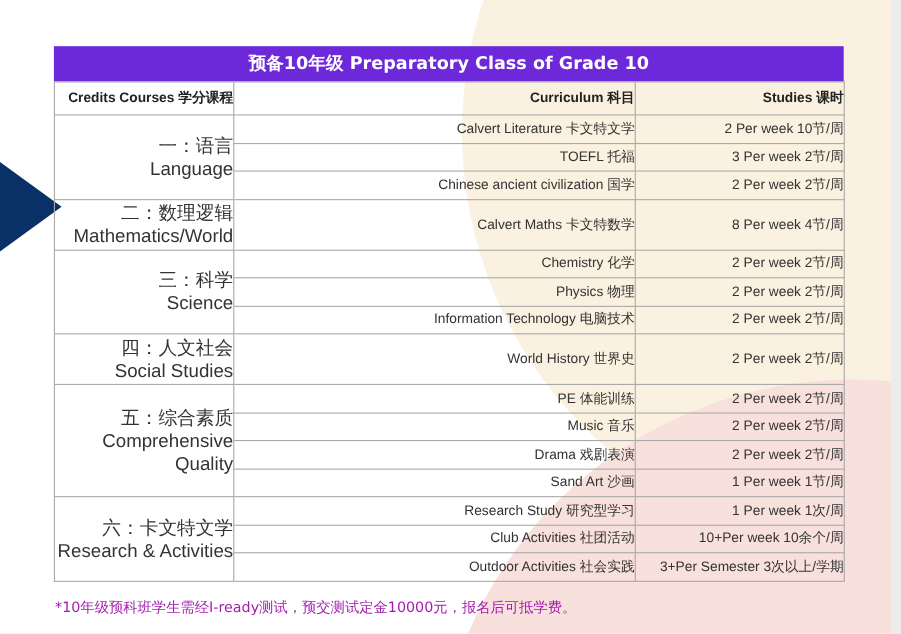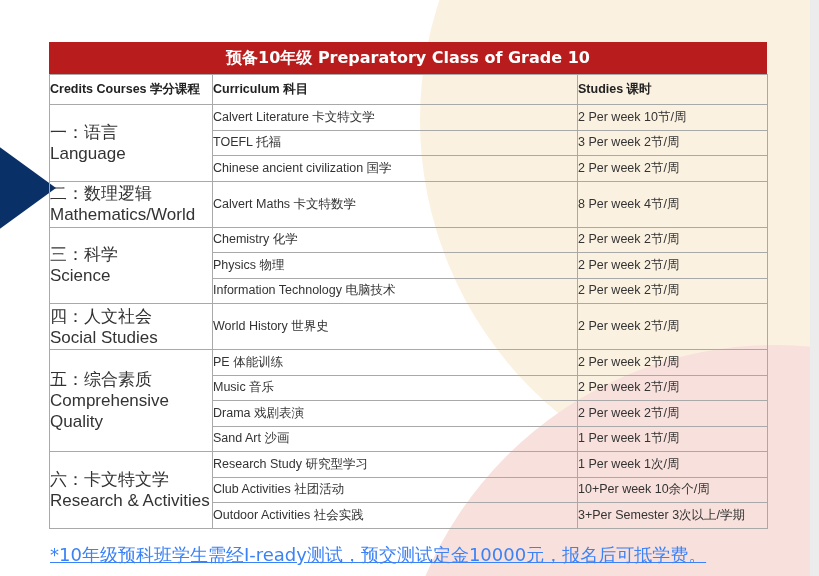--- a/index.html
+++ b/index.html
@@ -27,45 +27,44 @@
       position: absolute; left: -10px; top: 140px;
       width: 0; height: 0;
       border-top: 48px solid transparent;
       border-bottom: 48px solid transparent;
       border-left: 66px solid #0a3068;
     }
     .table-wrap {
       position: absolute; left: 49px; top: 42px; width: 718px;
     }
     .title-bar {
-      height: 32px; background: #b91c1c; color: #fff;
+      height: 32px; background: #6d28d9; color: #fff;
       font-size: 16px; font-weight: bold; text-align: center; line-height: 32px;
       font-family: "DejaVu Sans", sans-serif;
     }
     table {
       border-collapse: collapse; width: 718px; table-layout: fixed;
       font-size: 12.5px;
     }
     td, th {
-      border: 1px solid #a9a9a9; text-align: left; vertical-align: middle;
+      border: 1px solid #a9a9a9; text-align: right; vertical-align: middle;
       padding: 0; color: #333; font-weight: normal;
     }
     th { font-weight: bold; color: #222; height: 29px; font-size: 12.5px; }
     col.c1 { width: 163px; }
     col.c2 { width: 365px; }
     col.c3 { width: 190px; }
     td.cur, td.per { height: 24.5px; }
     td.cat { line-height: 21px; font-size: 17px; }
     td.cat .zh, td.cat .en { display: block; }
     td.tall { height: 45px; }
     .foot {
       position: absolute; left: 50px; top: 543px;
-      color: #3b82f6; font-size: 18px;
+      color: #a21caf; font-size: 13px;
       font-family: "DejaVu Sans", sans-serif;
-      text-decoration: underline;
     }
   </style>
 </head>
 <body>
 
 <div class="bg-beige"></div>
 <div class="bg-pink"></div>
 <div class="bg-edge"></div>
 <div class="arrow"></div>
 

